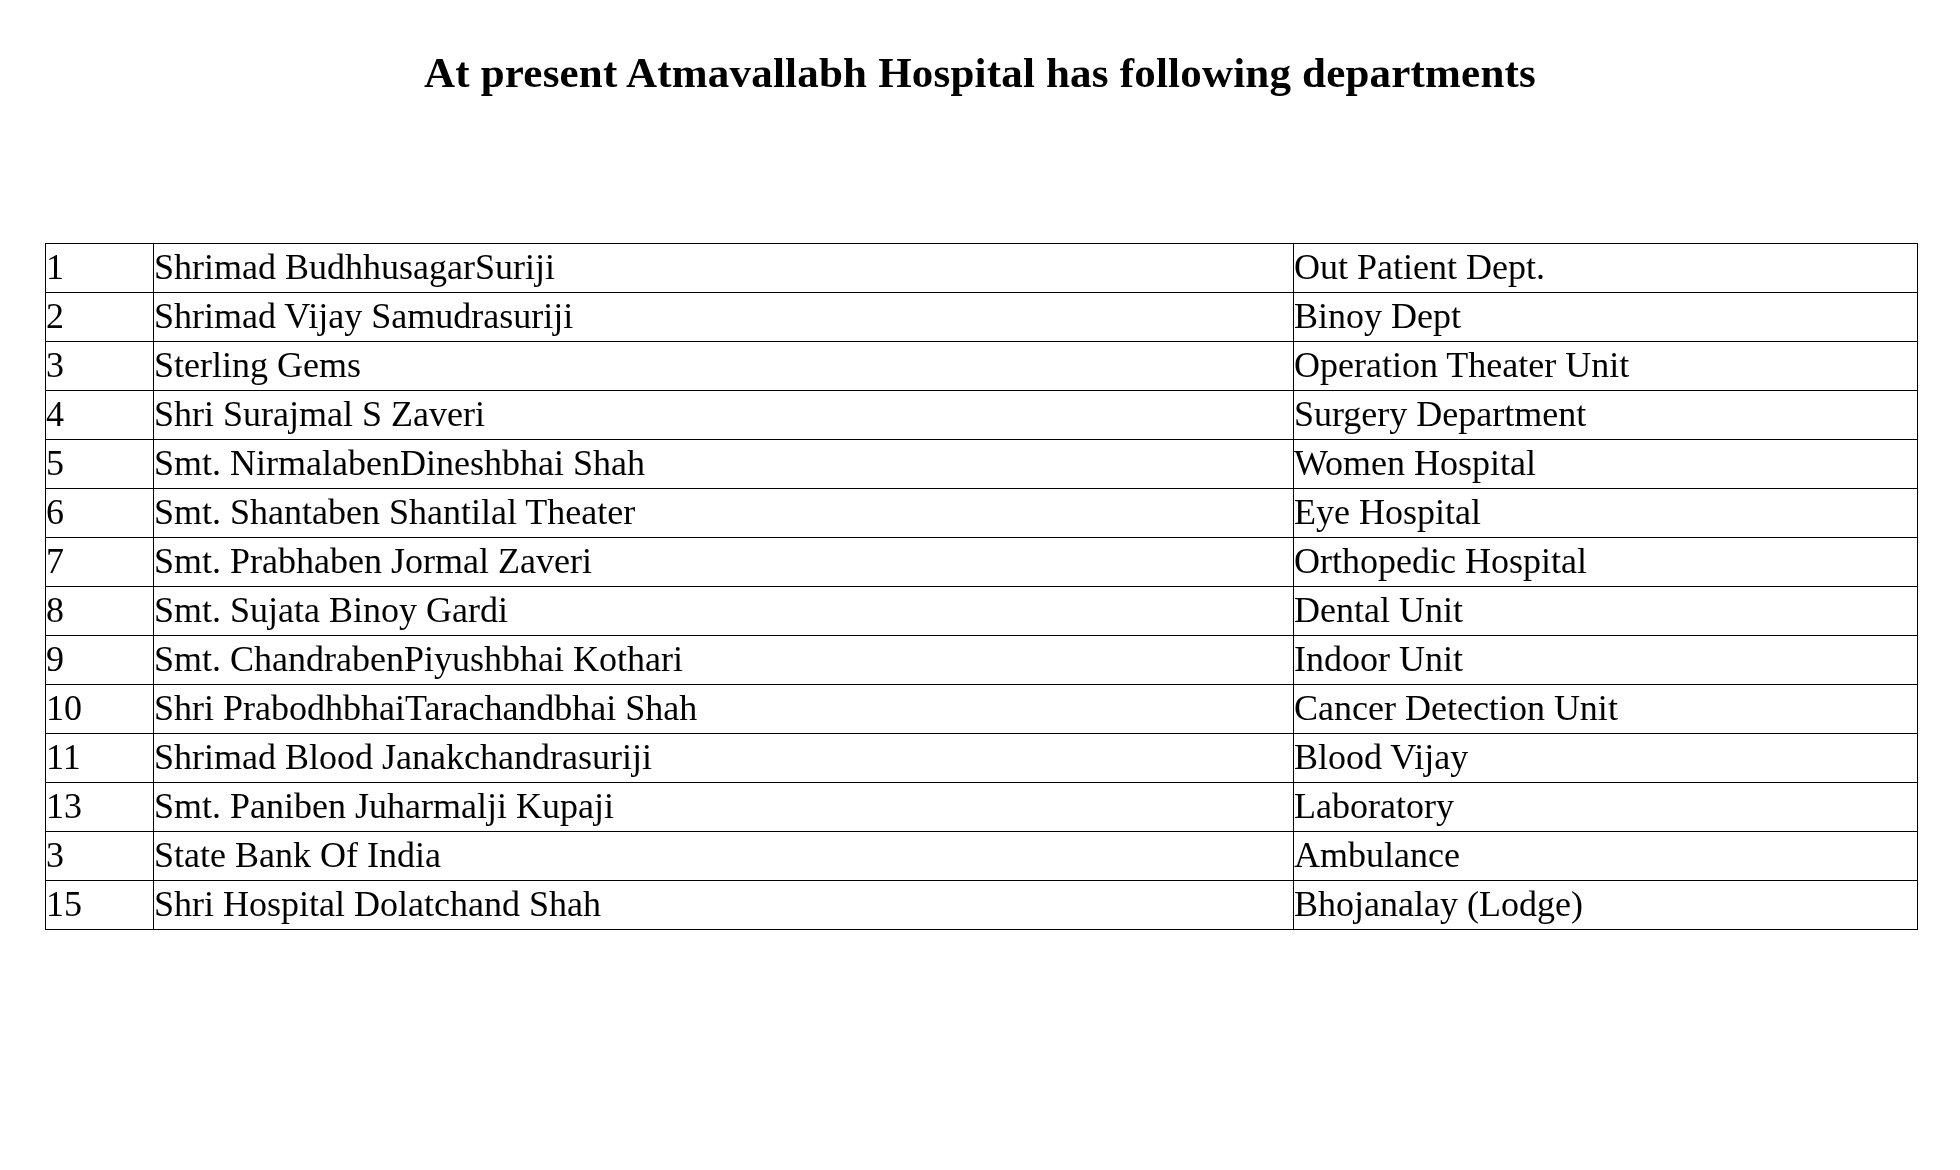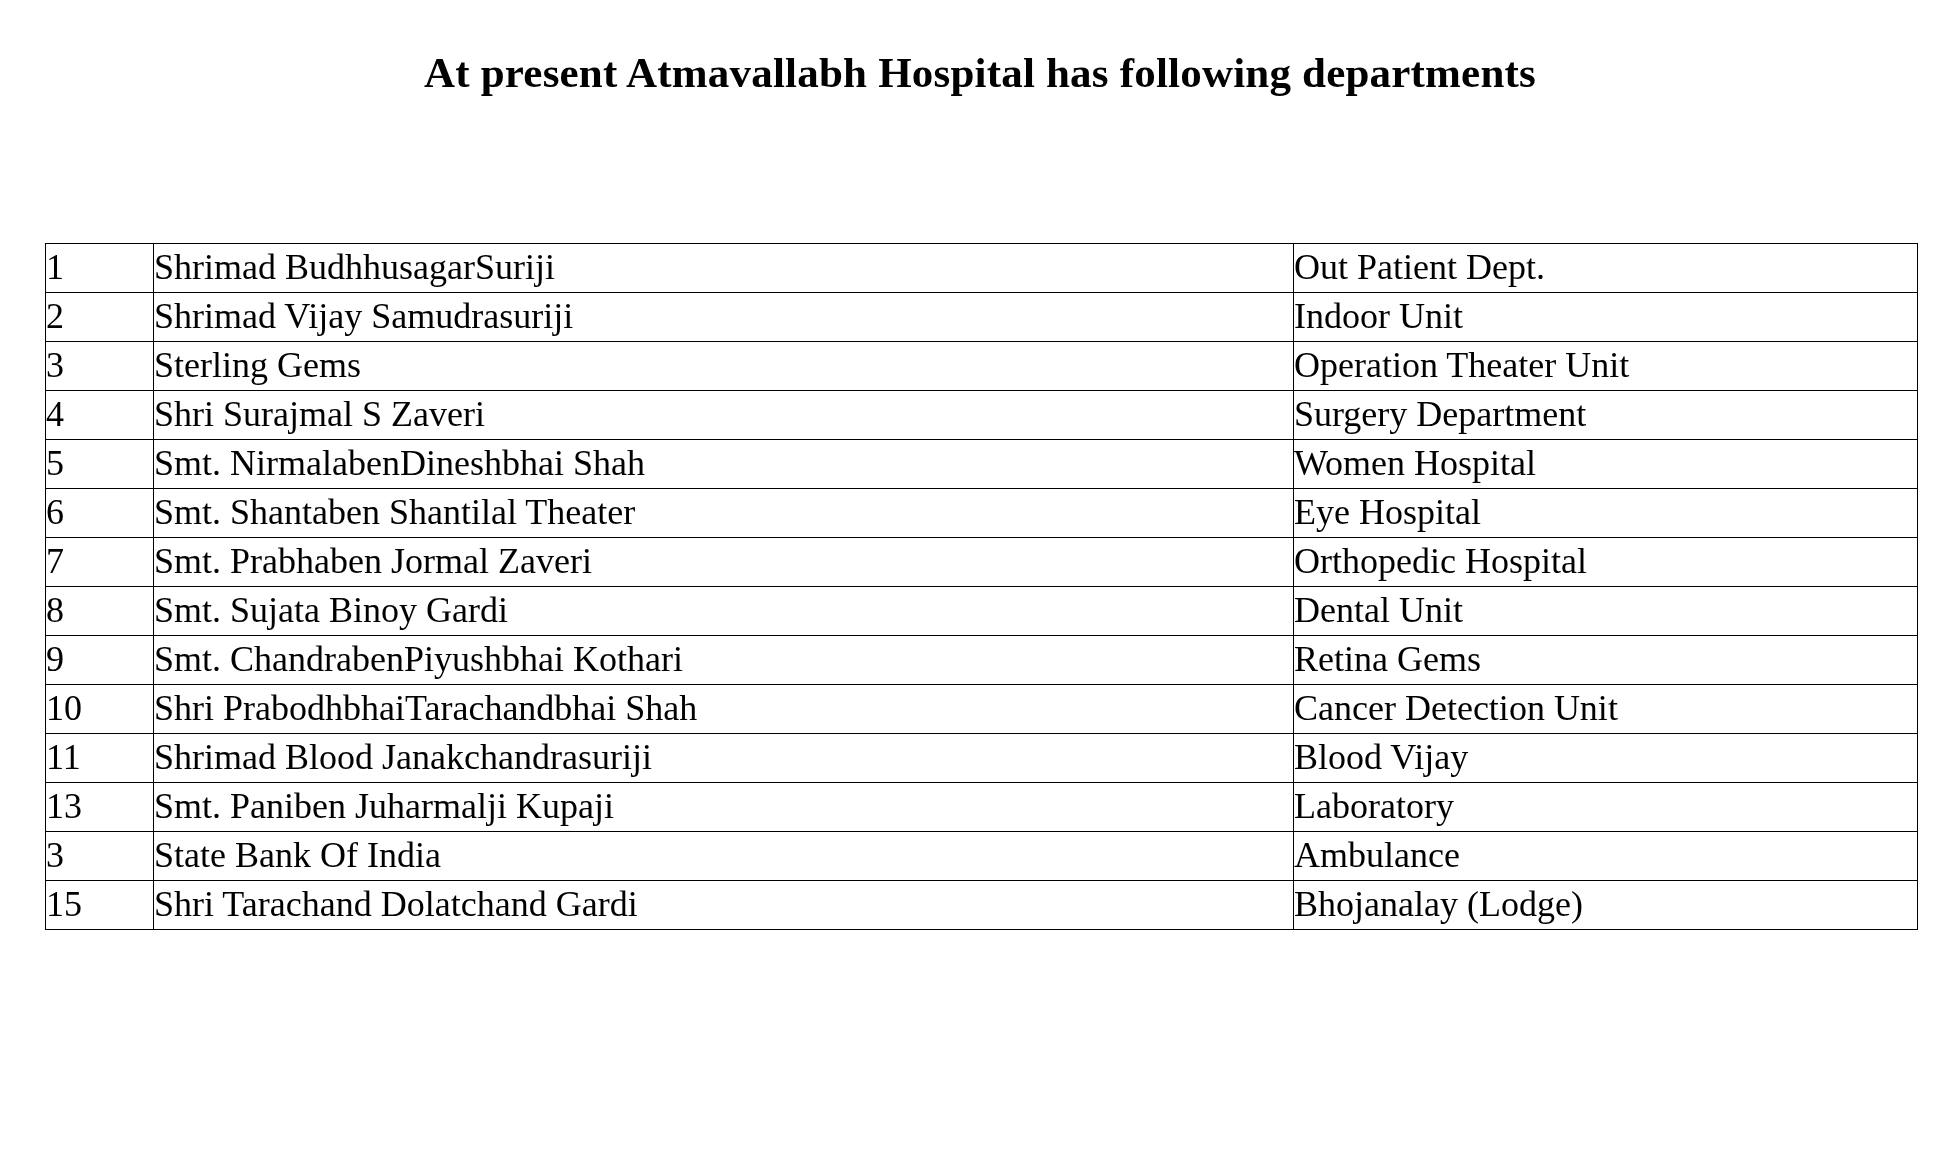--- a/index.html
+++ b/index.html
@@ -77,21 +77,21 @@
       <tbody>
 
         <tr>
           <td class="col-num">1</td>
           <td class="col-donor">Shrimad BudhhusagarSuriji</td>
           <td class="col-dept">Out Patient Dept.</td>
         </tr>
         <tr>
           <td class="col-num">2</td>
           <td class="col-donor">Shrimad Vijay Samudrasuriji</td>
-          <td class="col-dept">Indoor Unit</td>
+          <td class="col-dept">Binoy Dept</td>
         </tr>
         <tr>
           <td class="col-num">3</td>
           <td class="col-donor">Sterling Gems</td>
           <td class="col-dept">Operation Theater Unit</td>
         </tr>
         <tr>
           <td class="col-num">4</td>
           <td class="col-donor">Shri Surajmal S Zaveri</td>
           <td class="col-dept">Surgery Department</td>
@@ -112,21 +112,21 @@
           <td class="col-dept">Orthopedic Hospital</td>
         </tr>
         <tr>
           <td class="col-num">8</td>
           <td class="col-donor">Smt. Sujata Binoy Gardi</td>
           <td class="col-dept">Dental Unit</td>
         </tr>
         <tr>
           <td class="col-num">9</td>
           <td class="col-donor">Smt. ChandrabenPiyushbhai Kothari</td>
-          <td class="col-dept">Retina Gems</td>
+          <td class="col-dept">Indoor Unit</td>
         </tr>
         <tr>
           <td class="col-num">10</td>
           <td class="col-donor">Shri PrabodhbhaiTarachandbhai Shah</td>
           <td class="col-dept">Cancer Detection Unit</td>
         </tr>
         <tr>
           <td class="col-num">11</td>
           <td class="col-donor">Shrimad Blood Janakchandrasuriji</td>
           <td class="col-dept">Blood Vijay</td>
@@ -136,21 +136,21 @@
           <td class="col-donor">Smt. Paniben Juharmalji Kupaji</td>
           <td class="col-dept">Laboratory</td>
         </tr>
         <tr>
           <td class="col-num">3</td>
           <td class="col-donor">State Bank Of India</td>
           <td class="col-dept">Ambulance</td>
         </tr>
         <tr>
           <td class="col-num">15</td>
-          <td class="col-donor">Shri Tarachand Dolatchand Gardi</td>
+          <td class="col-donor">Shri Hospital Dolatchand Shah</td>
           <td class="col-dept">Bhojanalay  (Lodge)</td>
         </tr>
 
       </tbody>
     </table>
   </div>
 
 </div>
 
 </body></html>

